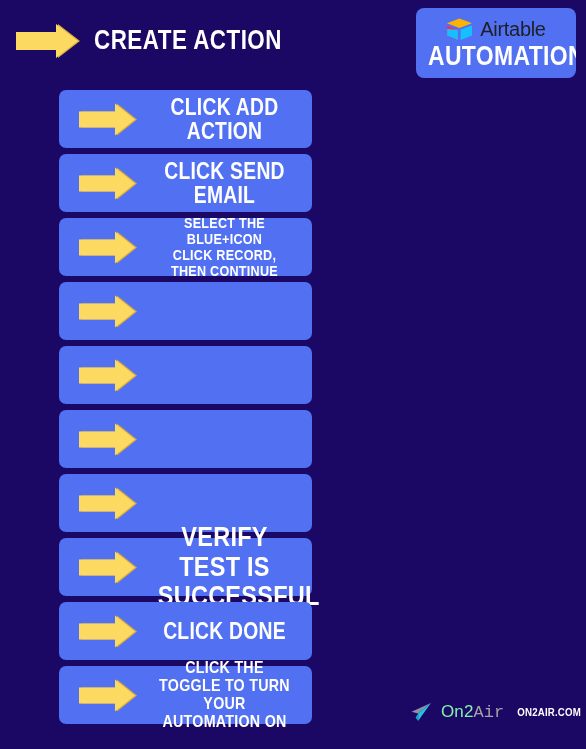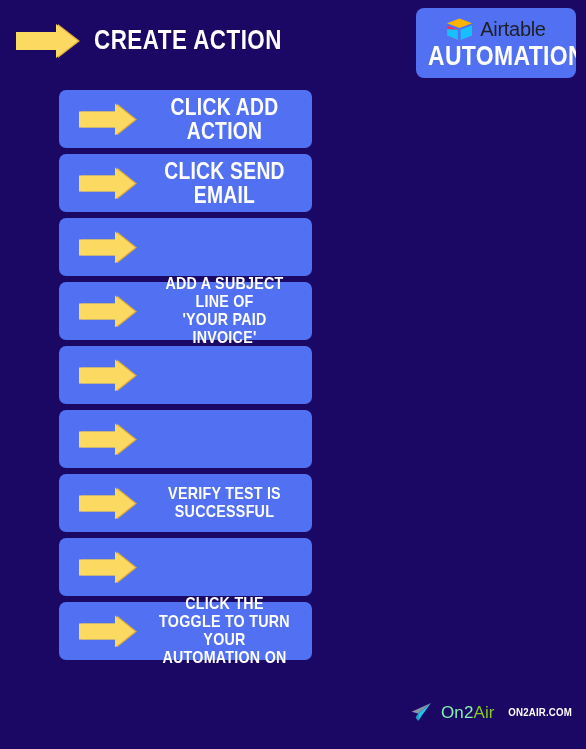--- a/index.html
+++ b/index.html
@@ -142,21 +142,21 @@
     letter-spacing: 0.3px;
   }
 
   .step-label > span {
     display: block;
     transform: scaleX(0.84);
   }
 
   
   .sz-xl  .step-label { font-size: 23px; }
-  .sz-lg  .step-label { font-size: 17px; }
+  .sz-lg  .step-label { font-size: 28px; }
   .sz-md  .step-label { font-size: 17px; }
   .sz-sm  .step-label { font-size: 15px; }
 
   
   .footer-brand {
     position: absolute;
     left: 410px;
     top: 699px;
     height: 26px;
     display: flex;
@@ -167,21 +167,21 @@
   .plane-icon { width: 22px; height: 20px; flex: none; }
 
   .on2air-word {
     font-size: 17px;
     font-weight: 400;
     letter-spacing: 0.1px;
     line-height: 19px;
     white-space: nowrap;
   }
   .on2air-word .seg-gray { color: #86efac; }
-  .on2air-word .seg-cyan { color: #84cc16; }
+  .on2air-word .seg-cyan { color: #a3a3a3; font-family: Liberation Mono, monospace; }
 
   .on2air-url {
     font-size: 11px;
     font-weight: 700;
     color: #FFFFFF;
     letter-spacing: 0.2px;
     transform: scaleX(0.88);
     white-space: nowrap;
     line-height: 13px;
   }
@@ -232,30 +232,36 @@
       </svg>
       <div class="step-label">
         <span>CLICK SEND EMAIL</span>
       </div>
     </div>
     <div class="step sz-sm">
       <svg class="step-arrow" viewBox="0 0 62 33">
         <path d="M4 23 L4 25 L40 25 L40 33 L60 17 L40 1 L40 9 L4 9 Z" fill="#D9A93C"></path>
         <path d="M2 9 L38 9 L38 1 L58 17 L38 33 L38 25 L2 25 Z" fill="#FCDA62"></path>
       </svg>
+      <div class="step-label">
+        <span>SELECT THE BLUE+ICON</span>
+        <span>CLICK RECORD, THEN CONTINUE</span>
+      </div>
+    </div>
+    <div class="step sz-sm">
+      <svg class="step-arrow" viewBox="0 0 62 33">
+        <path d="M4 23 L4 25 L40 25 L40 33 L60 17 L40 1 L40 9 L4 9 Z" fill="#D9A93C"></path>
+        <path d="M2 9 L38 9 L38 1 L58 17 L38 33 L38 25 L2 25 Z" fill="#FCDA62"></path>
+      </svg>
     </div>
     <div class="step sz-md">
       <svg class="step-arrow" viewBox="0 0 62 33">
         <path d="M4 23 L4 25 L40 25 L40 33 L60 17 L40 1 L40 9 L4 9 Z" fill="#D9A93C"></path>
         <path d="M2 9 L38 9 L38 1 L58 17 L38 33 L38 25 L2 25 Z" fill="#FCDA62"></path>
       </svg>
-      <div class="step-label">
-        <span>ADD A SUBJECT LINE OF</span>
-        <span>'YOUR PAID INVOICE'</span>
-      </div>
     </div>
     <div class="step sz-md">
       <svg class="step-arrow" viewBox="0 0 62 33">
         <path d="M4 23 L4 25 L40 25 L40 33 L60 17 L40 1 L40 9 L4 9 Z" fill="#D9A93C"></path>
         <path d="M2 9 L38 9 L38 1 L58 17 L38 33 L38 25 L2 25 Z" fill="#FCDA62"></path>
       </svg>
     </div>
     <div class="step sz-xl">
       <svg class="step-arrow" viewBox="0 0 62 33">
         <path d="M4 23 L4 25 L40 25 L40 33 L60 17 L40 1 L40 9 L4 9 Z" fill="#D9A93C"></path>
@@ -269,20 +275,23 @@
       </svg>
       <div class="step-label">
         <span>VERIFY TEST IS SUCCESSFUL</span>
       </div>
     </div>
     <div class="step sz-xl">
       <svg class="step-arrow" viewBox="0 0 62 33">
         <path d="M4 23 L4 25 L40 25 L40 33 L60 17 L40 1 L40 9 L4 9 Z" fill="#D9A93C"></path>
         <path d="M2 9 L38 9 L38 1 L58 17 L38 33 L38 25 L2 25 Z" fill="#FCDA62"></path>
       </svg>
+      <div class="step-label">
+        <span>CLICK DONE</span>
+      </div>
     </div>
     <div class="step sz-md">
       <svg class="step-arrow" viewBox="0 0 62 33">
         <path d="M4 23 L4 25 L40 25 L40 33 L60 17 L40 1 L40 9 L4 9 Z" fill="#D9A93C"></path>
         <path d="M2 9 L38 9 L38 1 L58 17 L38 33 L38 25 L2 25 Z" fill="#FCDA62"></path>
       </svg>
       <div class="step-label">
         <span>CLICK THE TOGGLE TO TURN YOUR</span>
         <span>AUTOMATION ON</span>
       </div>

